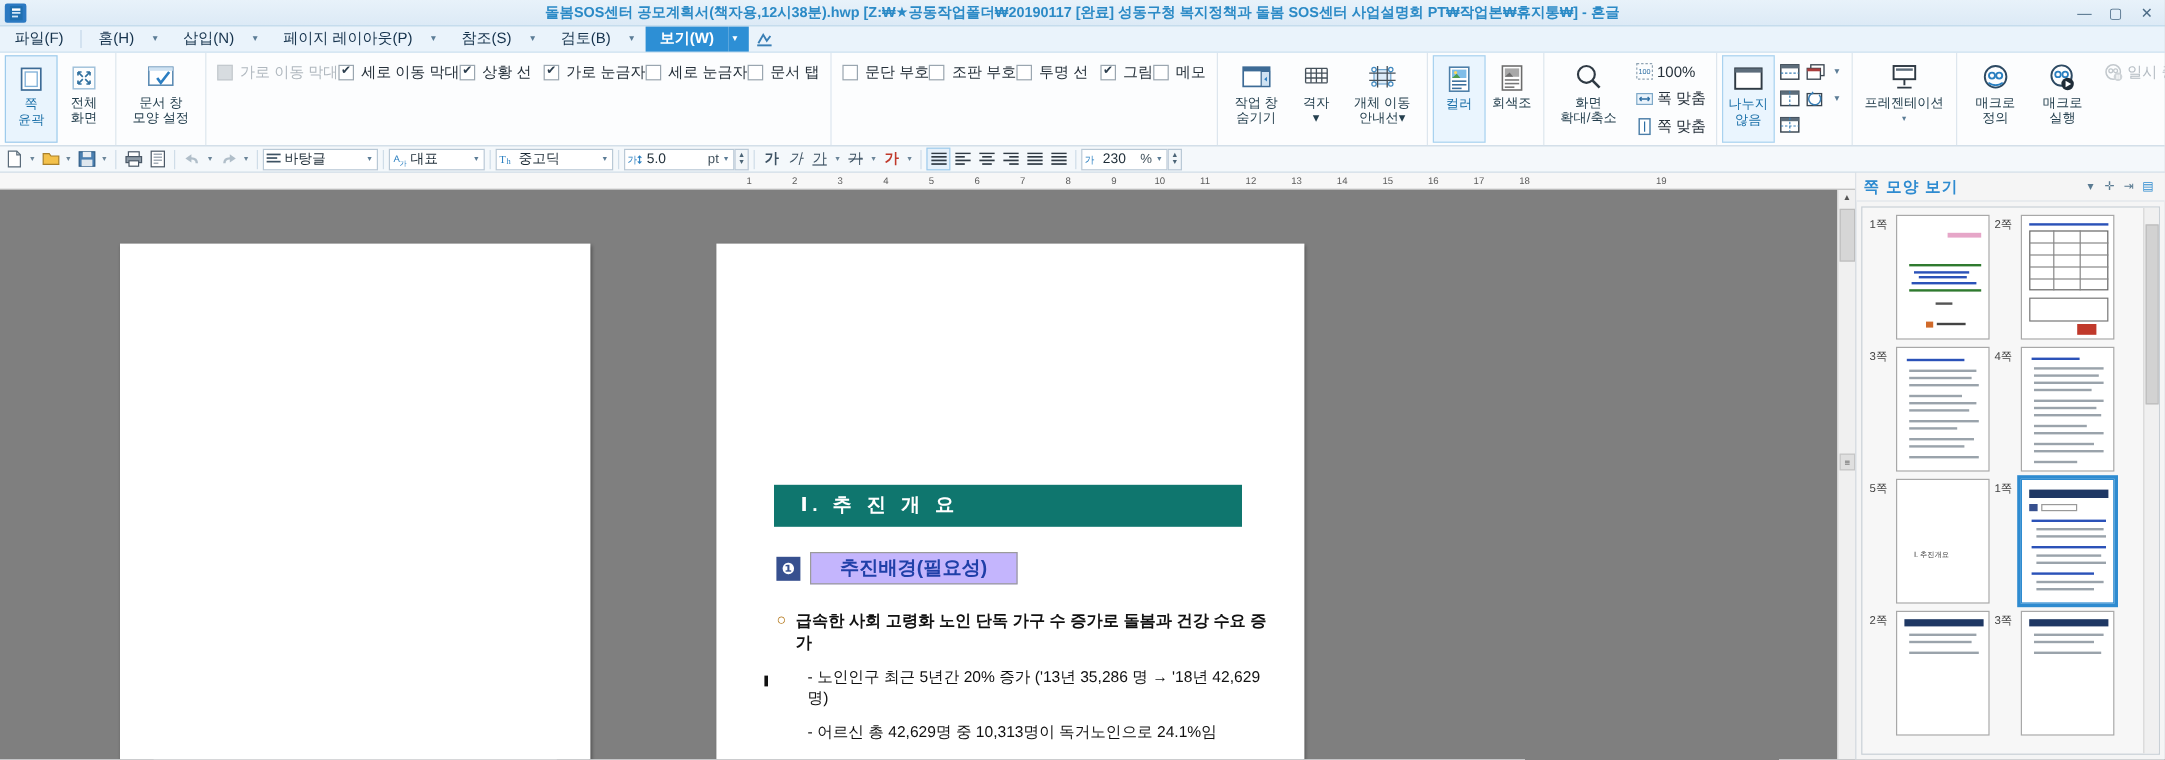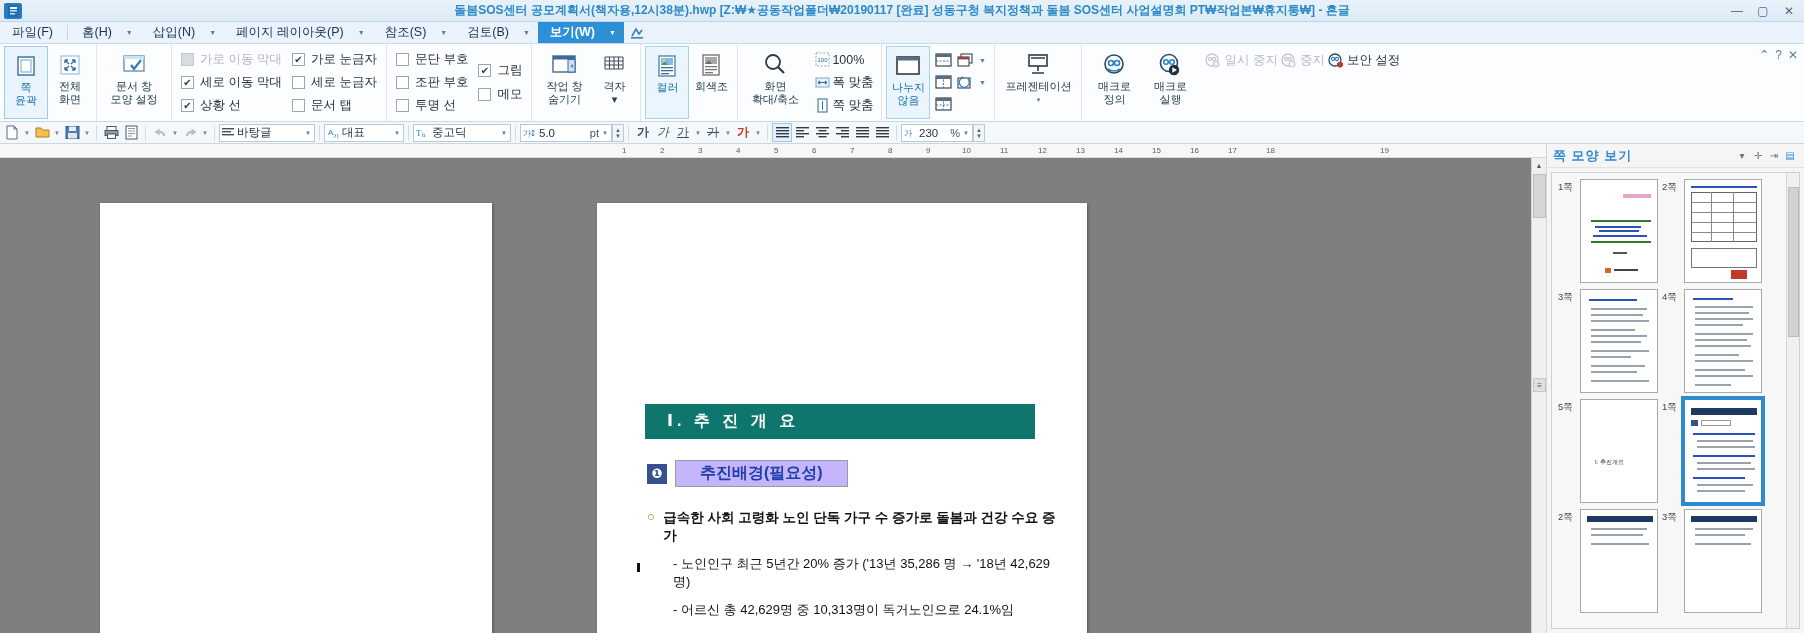--- a/index.html
+++ b/index.html
@@ -66,21 +66,21 @@
     justify-content:flex-start; padding-top:4px; font-size:11px; color:#25404f;
     line-height:13px; text-align:center;
   }
   .bigbtn.wide { width:56px; }
   .bigbtn.wider { width:66px; }
   .bigbtn.widest { width:78px; }
   .bigbtn .ic { height:30px; display:flex; align-items:center; justify-content:center; }
   .bigbtn.sel { background:#e9f4fd; border:1px solid #9ecbec; color:#1a6fa8; }
   .bigbtn.sel2 { background:#eaf5fe; border:1px solid #a9d2ef; color:#1a6fa8;}
 
-  .checkcol { display:flex; flex-direction:column; justify-content:center; padding:2px 5px;text-align:center; }
+  .checkcol { display:flex; flex-direction:row; justify-content:center; padding:2px 5px;text-align:center; }
   .chk { display:flex; align-items:center; height:24px; font-size:12.5px; color:#25303a; white-space:nowrap;}
   .chk .box {
     width:13px; height:13px; border:1px solid #9aa6b0; background:#fff;
     margin-right:6px; display:flex; align-items:center; justify-content:center;
     font-size:10px; color:#2b3d4d; line-height:1;
   }
   .chk.dis { color:#b0b8bf; }
   .chk.dis .box { background:#d7dce0; border-color:#c3c9ce; }
 
   .smallcol { display:flex; flex-direction:column; justify-content:center; padding:2px 4px;}
@@ -337,20 +337,38 @@
       <span class="ic">
         <svg width="24" height="22" viewBox="0 0 24 22">
             <g stroke="#44505a" stroke-width="1.1">
           <path d="M3 3 H21 M3 7 H21 M3 11 H21 M3 15 H21"></path>
           <path d="M3 3 V15 M7.5 3 V15 M12 3 V15 M16.5 3 V15 M21 3 V15"></path>
             </g>
           </svg>
       </span>
       <span>격자</span>
       <span>▾</span>
+    </div>
+    <div class="bigbtn wider">
+      <span class="ic">
+        <svg width="26" height="22" viewBox="0 0 26 22">
+            <rect x="6" y="4" width="14" height="12" fill="#dcebf8" stroke="#6fa4cd" stroke-width="1"></rect>
+            <g stroke="#44505a" stroke-width="1.1">
+              <path d="M2 7 H24 M2 13 H24 M9 1 V19 M17 1 V19"></path>
+            </g>
+            <g fill="#fff" stroke="#3f88bf" stroke-width="1">
+              <circle cx="6" cy="4" r="1.8"></circle>
+              <circle cx="20" cy="4" r="1.8"></circle>
+              <circle cx="6" cy="16" r="1.8"></circle>
+              <circle cx="20" cy="16" r="1.8"></circle>
+            </g>
+          </svg>
+      </span>
+      <span>개체 이동</span>
+      <span>안내선▾</span>
     </div>
   </div>
 
   <div class="rgroup">
     <div class="bigbtn sel2">
       <span class="ic">
         <svg width="24" height="24" viewBox="0 0 24 24">
             <rect x="4" y="2" width="16" height="20" fill="#fff" stroke="#4b7ea8" stroke-width="1.3"></rect>
             <rect x="6" y="4" width="12" height="7" fill="#7fbde8"></rect>
             <circle cx="9" cy="6.5" r="1.3" fill="#ffd85e"></circle>

